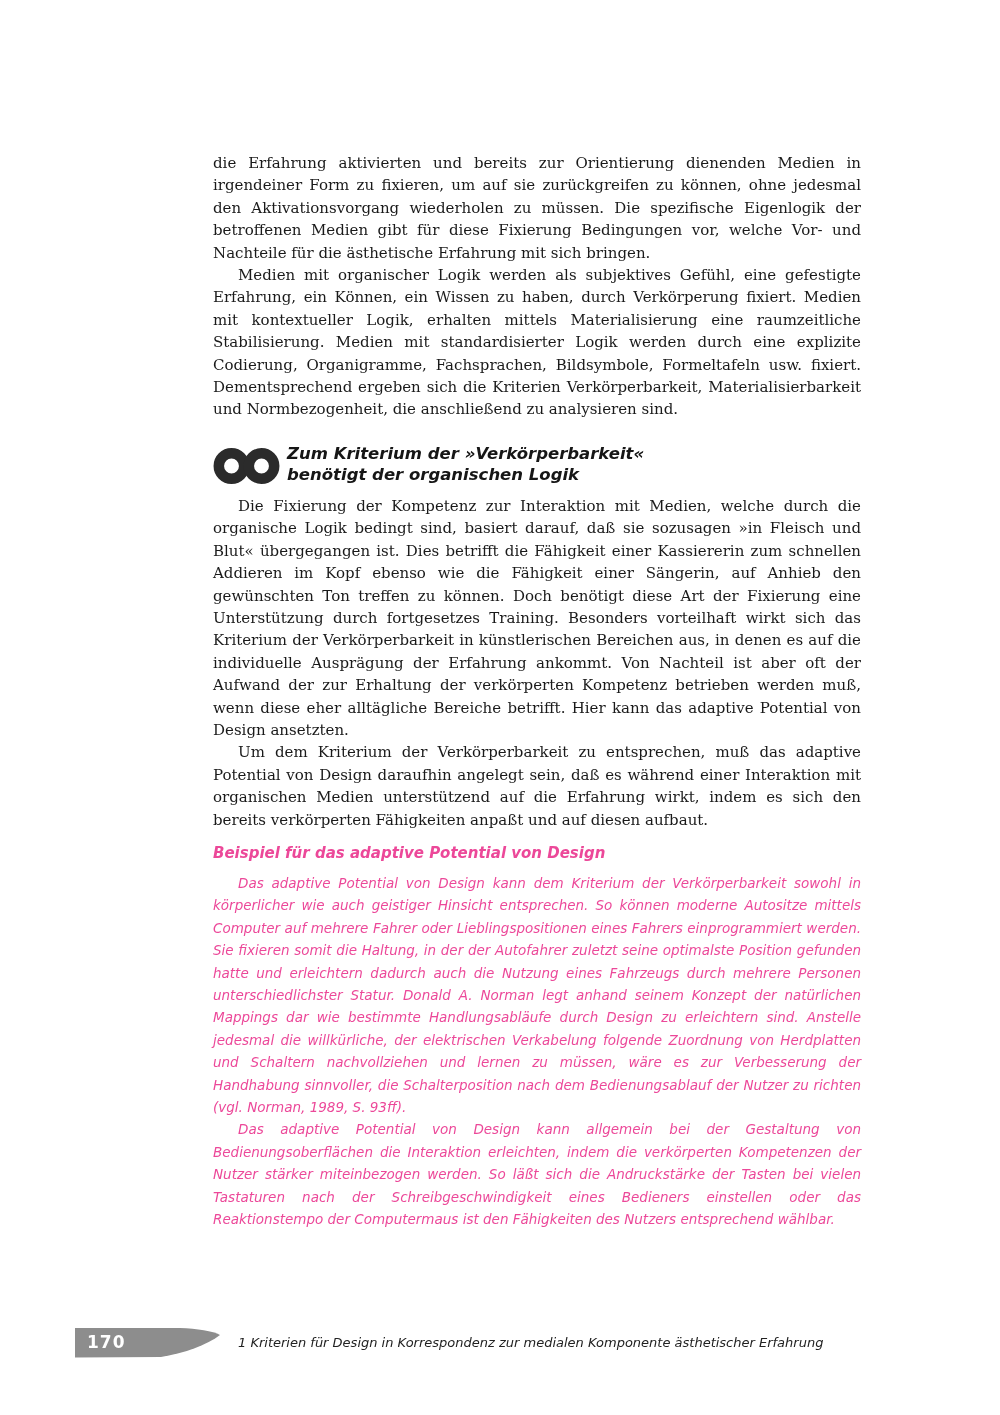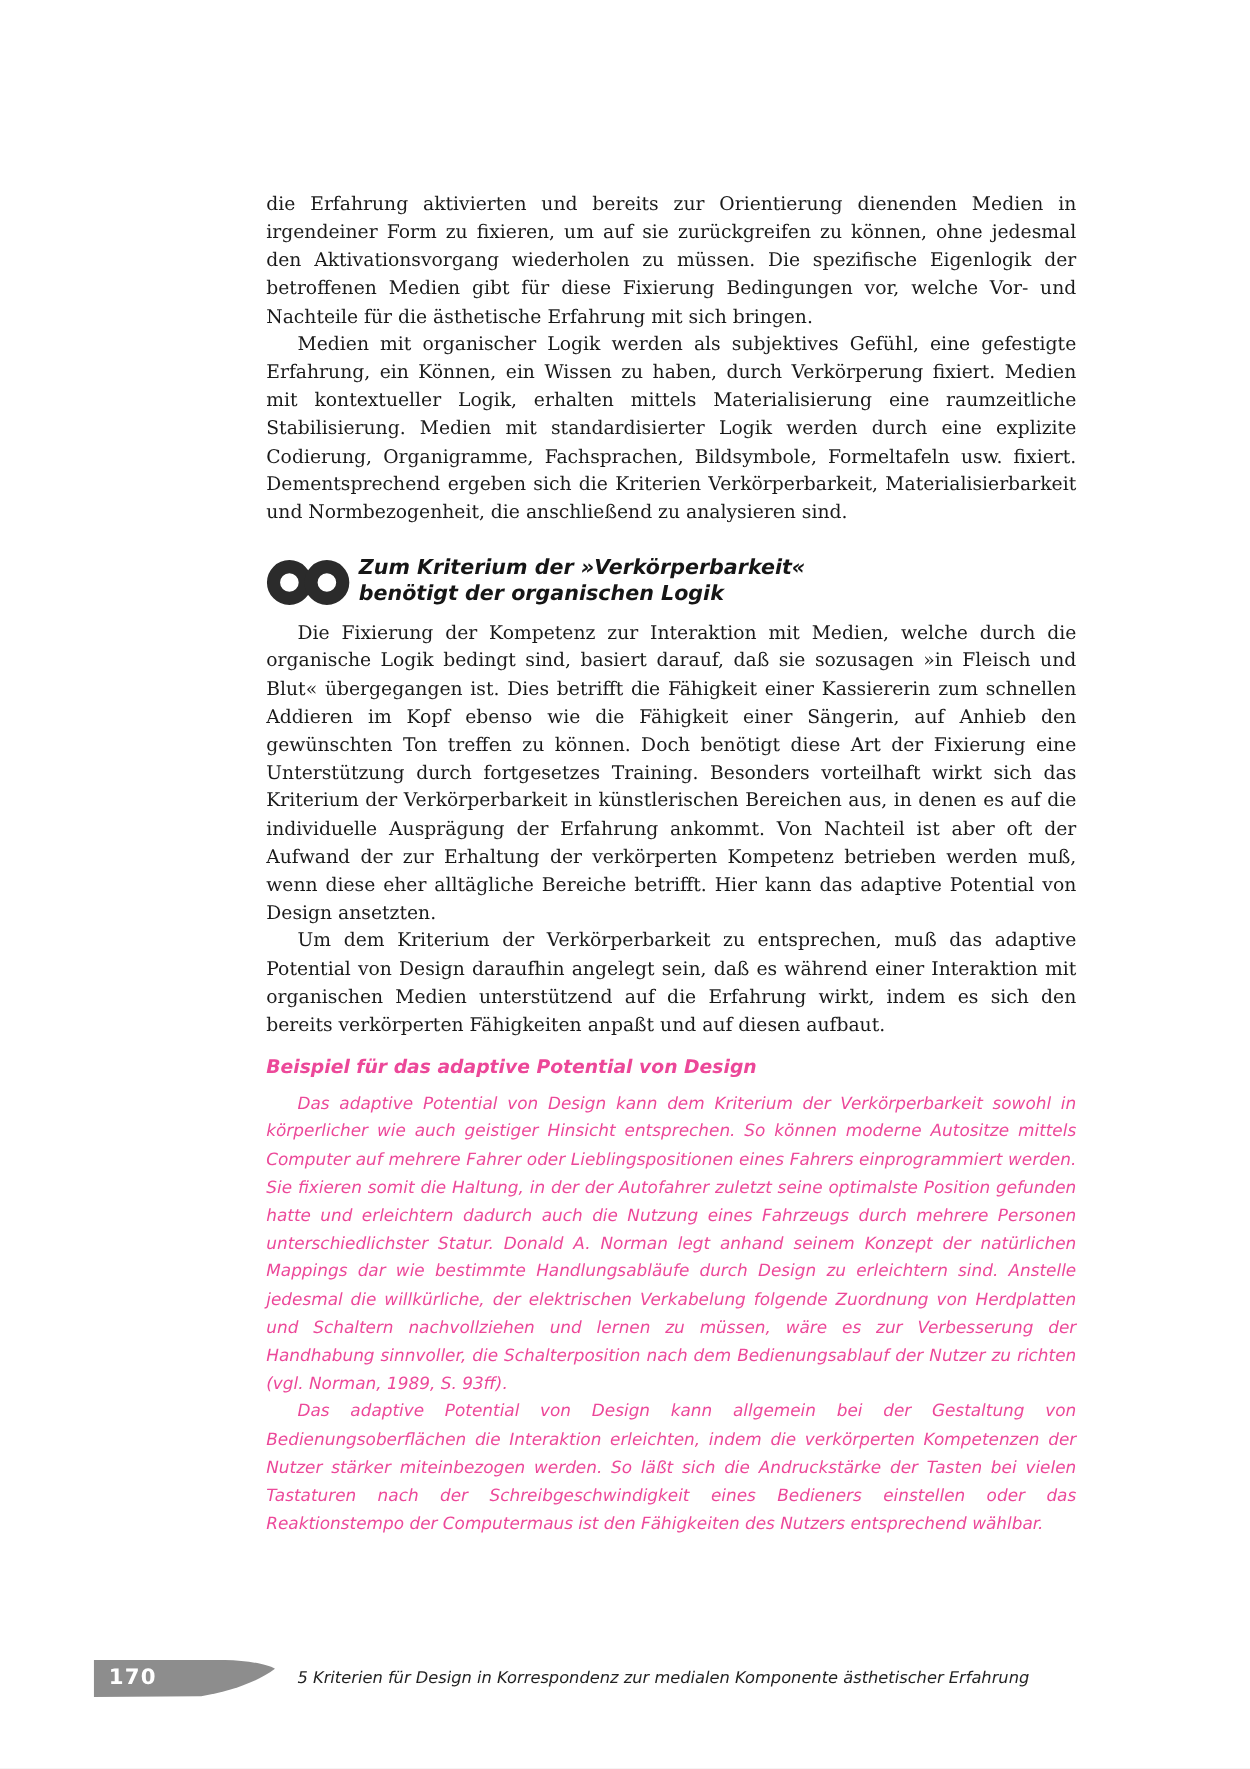--- a/index.html
+++ b/index.html
@@ -126,16 +126,16 @@
 
     <p class="italic-para indent">Das adaptive Potential von Design kann allgemein bei der Gestaltung von Bedienungsoberflächen die Interaktion erleichten, indem die verkörperten Kompetenzen der Nutzer stärker miteinbezogen werden. So läßt sich die Andruckstärke der Tasten bei vielen Tastaturen nach der Schreibgeschwindigkeit eines Bedieners einstellen oder das Reaktionstempo der Computermaus ist den Fähigkeiten des Nutzers entsprechend wählbar.</p>
 
   </div>
 
   <div class="footer">
     <svg class="page-number-tab" viewBox="0 0 145 30" preserveAspectRatio="none" aria-hidden="true">
       <path d="M0,0 H105 C122,0.5 138,3 145,7 C132,17 110,25 86,29 L0,29.5 Z" fill="#8d8d8d"></path>
     </svg>
     <div class="page-number">170</div>
-    <div class="footer-title">5 Kriterien für Design in Korrespondenz zur medialen Komponente ästhetischer Erfahrung</div>
+    <div class="footer-title">1 Kriterien für Design in Korrespondenz zur medialen Komponente ästhetischer Erfahrung</div>
   </div>
 
 </div>
 
 </body></html>

